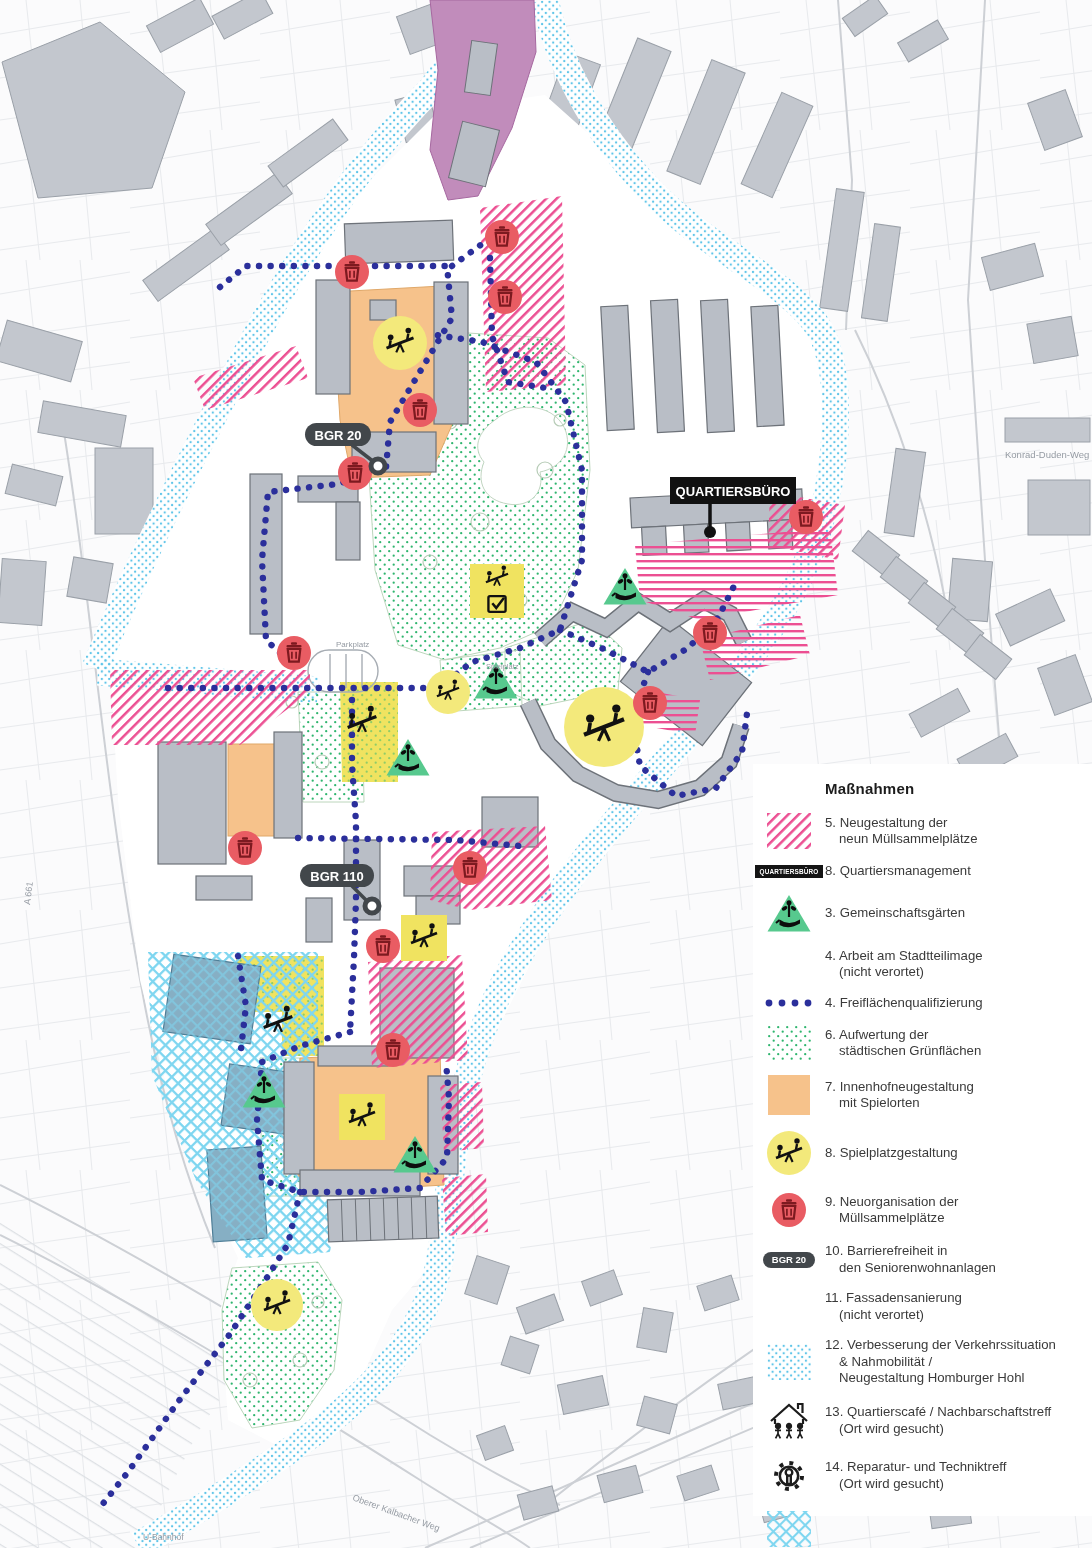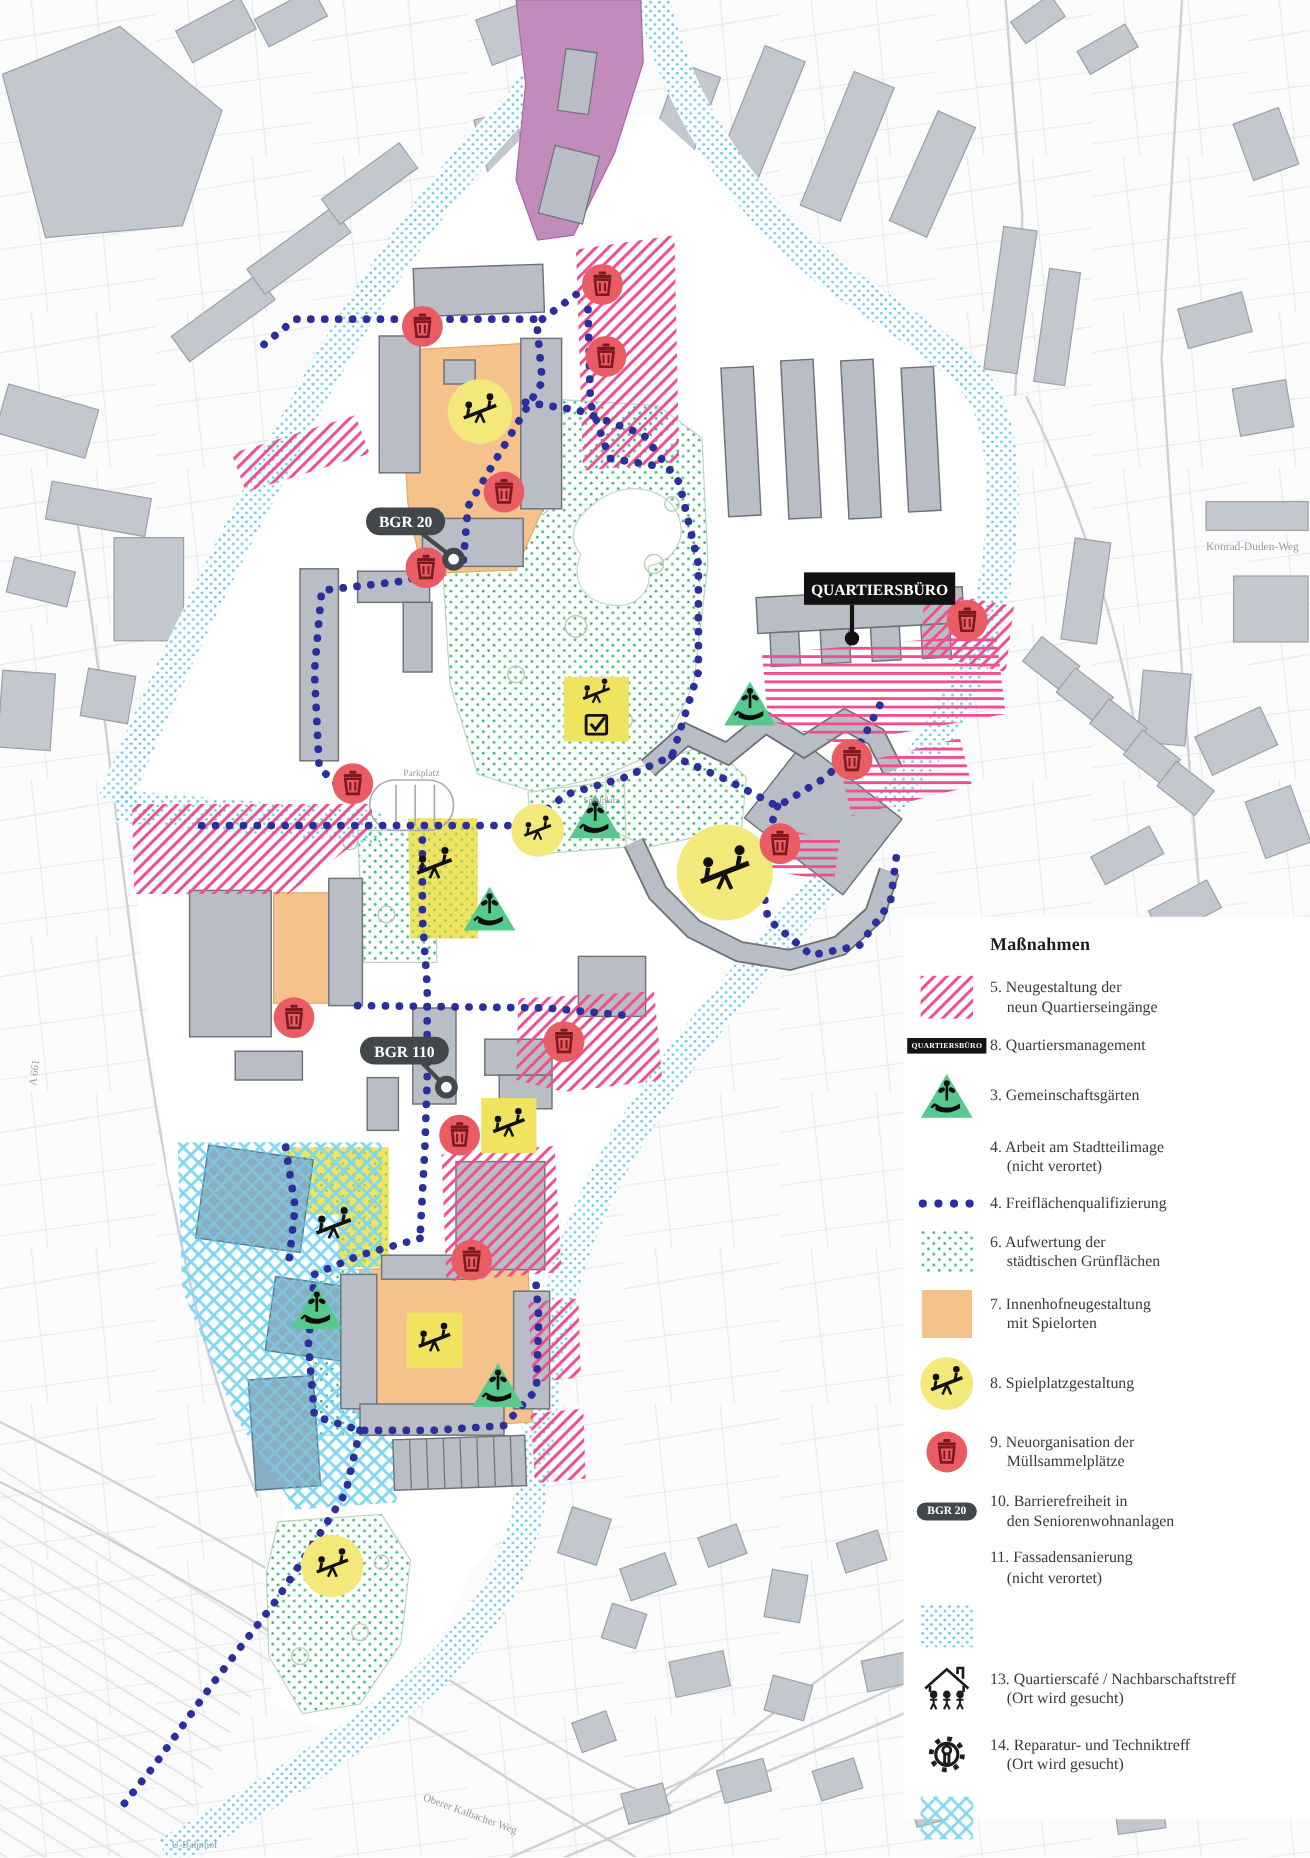--- a/index.html
+++ b/index.html
@@ -1,17 +1,17 @@
 <!DOCTYPE html>
 <html><head>
 <meta charset="utf-8">
 <style>
   html,body{margin:0;padding:0;background:#fff;}
   #stage{position:relative;width:1092px;height:1548px;overflow:hidden;background:#fbfbfc;
-         font-family:Liberation Serif, serif;}
+         font-family:Liberation Sans, sans-serif;}
   #mapsvg{position:absolute;left:0;top:0;}
   
   #legend{position:absolute;left:753px;top:764px;width:339px;height:752px;background:#ffffff;
           box-sizing:border-box;padding:16px 6px 10px 0;}
   #legend h2{font-size:15px;font-weight:bold;color:#1c1c1c;margin:0 0 16px 72px;letter-spacing:.2px;}
   .leg-item{display:flex;align-items:center;margin-bottom:14px;}
   .leg-icon{width:72px;flex:none;display:flex;justify-content:center;align-items:center;}
   .leg-text{font-size:13.2px;line-height:16.5px;color:#3a3a3a;}
   .leg-text div + div{padding-left:14px;}
   .leg-pill-qb{background:#141414;color:#fff;font-size:6.4px;font-weight:bold;
@@ -414,21 +414,21 @@
   <h2>Maßnahmen</h2>
   <div id="legend-items">
         <div class="leg-item">
           <span class="leg-icon">
             <svg width="44" height="36">
               <rect width="44" height="36" fill="url(#pPink)"></rect>
             </svg>
           </span>
           <div class="leg-text">
             <div>5. Neugestaltung der</div>
-            <div>neun Quartierseingänge</div>
+            <div>neun Müllsammelplätze</div>
           </div>
         </div>
         <div class="leg-item">
           <span class="leg-icon">
             <span class="leg-pill-qb">QUARTIERSBÜRO</span>
           </span>
           <div class="leg-text">
             <div>8. Quartiersmanagement</div>
           </div>
         </div>
@@ -523,20 +523,25 @@
             <div>11. Fassadensanierung</div>
             <div>(nicht verortet)</div>
           </div>
         </div>
         <div class="leg-item">
           <span class="leg-icon">
             <svg width="44" height="36">
               <rect width="44" height="36" fill="url(#pCyanDots)"></rect>
             </svg>
           </span>
+          <div class="leg-text">
+            <div>12. Verbesserung der Verkehrssituation</div>
+            <div>&amp; Nahmobilität /</div>
+            <div>Neugestaltung Homburger Hohl</div>
+          </div>
         </div>
         <div class="leg-item">
           <span class="leg-icon">
             <svg width="46" height="40" viewBox="-23 -20 46 40">
               <use href="#sym-house"></use>
             </svg>
           </span>
           <div class="leg-text">
             <div>13. Quartierscafé / Nachbarschaftstreff</div>
             <div>(Ort wird gesucht)</div>

